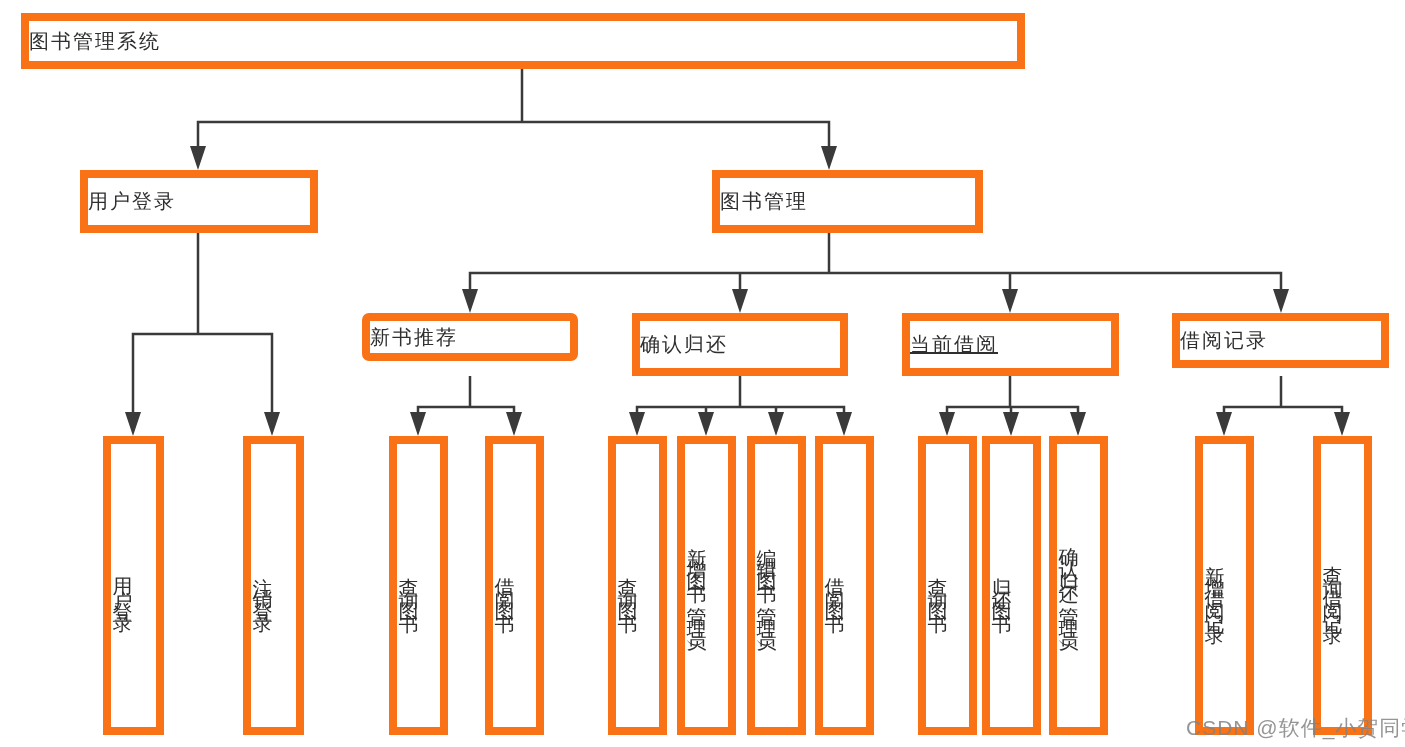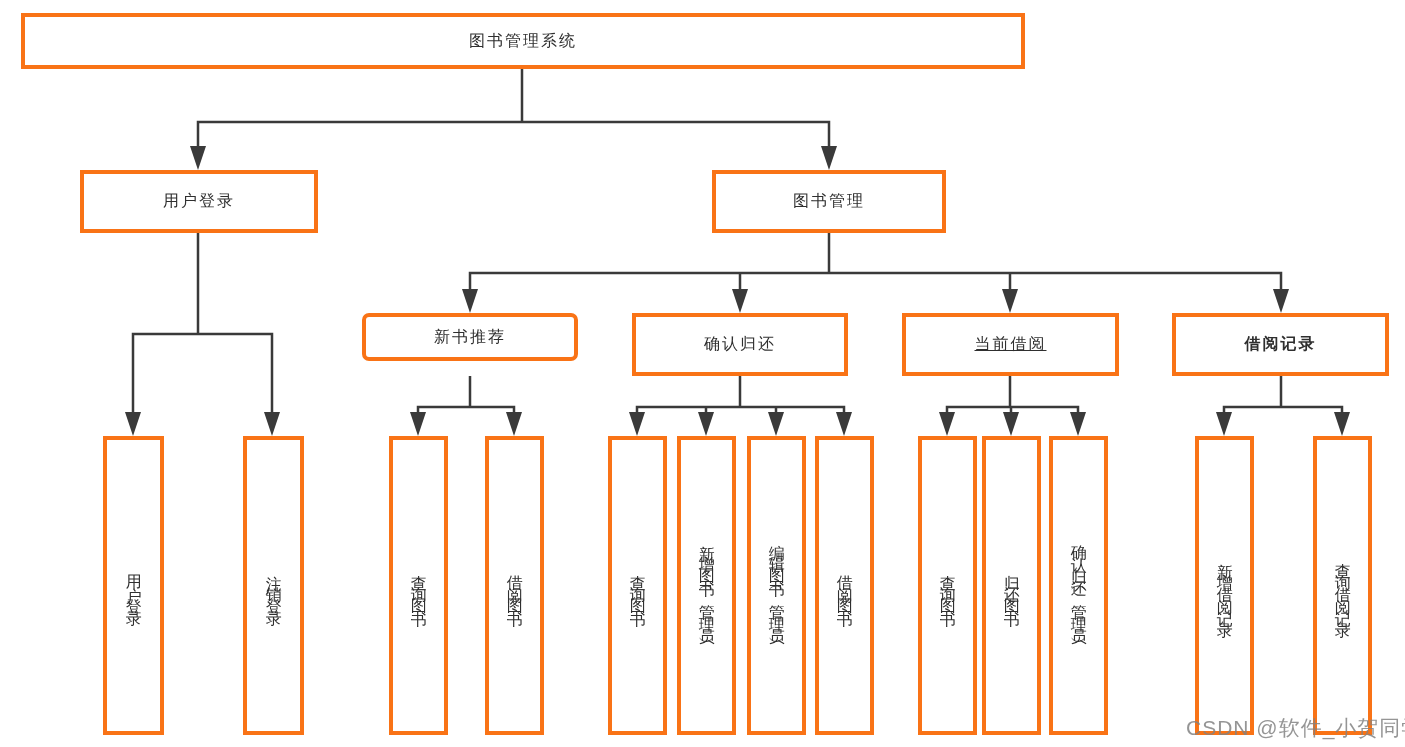--- a/index.html
+++ b/index.html
@@ -16,45 +16,44 @@
     overflow: hidden;
   }
   .connectors {
     position: absolute;
     left: 0; top: 0;
     width: 1405px; height: 747px;
     pointer-events: none;
   }
   .box {
     position: absolute;
-    border: 4px solid #f97316;
+    border: 8px solid #f97316;
     background: #ffffff;
     display: flex;
     align-items: center;
-    justify-content: center;
-    font-size: 16px;
+    font-size: 20px;
     letter-spacing: 2px;
     color: #2f2f2f;
     z-index: 2;
   }
   .vbox .lbl {
     writing-mode: vertical-rl;
     text-orientation: mixed;
     letter-spacing: 12px;
     line-height: 1.15;
     white-space: nowrap;
   }
   
   .n-root { left: 21px;   top: 13px;  width: 1004px; height: 56px; }
   .n-l2a  { left: 80px;   top: 170px; width: 238px;  height: 63px; }
-  .n-l2b  { left: 712px;  top: 170px; width: 234px;  height: 63px; }
+  .n-l2b  { left: 712px;  top: 170px; width: 271px;  height: 63px; }
   .n-l3a  { left: 362px;  top: 313px; width: 216px;  height: 48px; border-radius: 7px; }
   .n-l3b  { left: 632px;  top: 313px; width: 216px;  height: 63px; }
   .n-l3c  { left: 902px;  top: 313px; width: 217px;  height: 63px; text-decoration: underline; }
-  .n-l3d  { left: 1172px; top: 313px; width: 217px;  height: 63px; font-weight: bold; }
+  .n-l3d  { left: 1172px; top: 313px; width: 217px;  height: 55px; }
   
   .lf   { top: 436px; height: 299px; width: 59px; }
   .lf1  { left: 103px; width: 61px; }
   .lf2  { left: 243px; width: 61px; }
   .lf3  { left: 389px; }
   .lf4  { left: 485px; }
   .lf5  { left: 608px; }
   .lf6  { left: 677px; }
   .lf7  { left: 747px; }
   .lf8  { left: 815px; }

